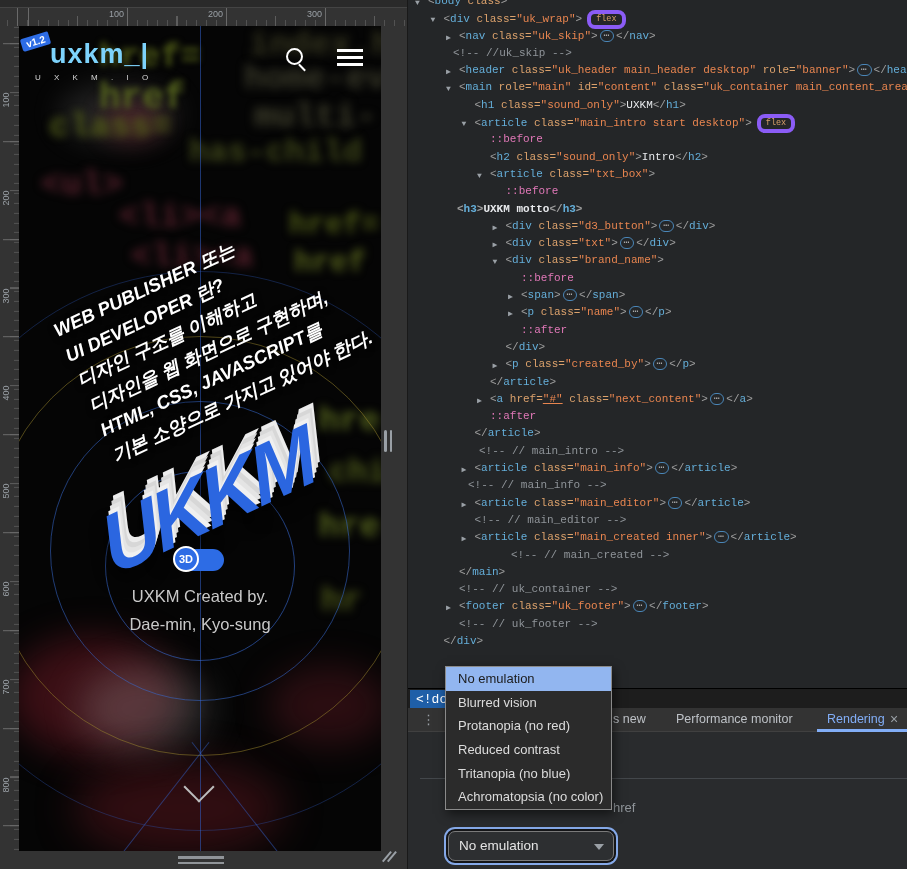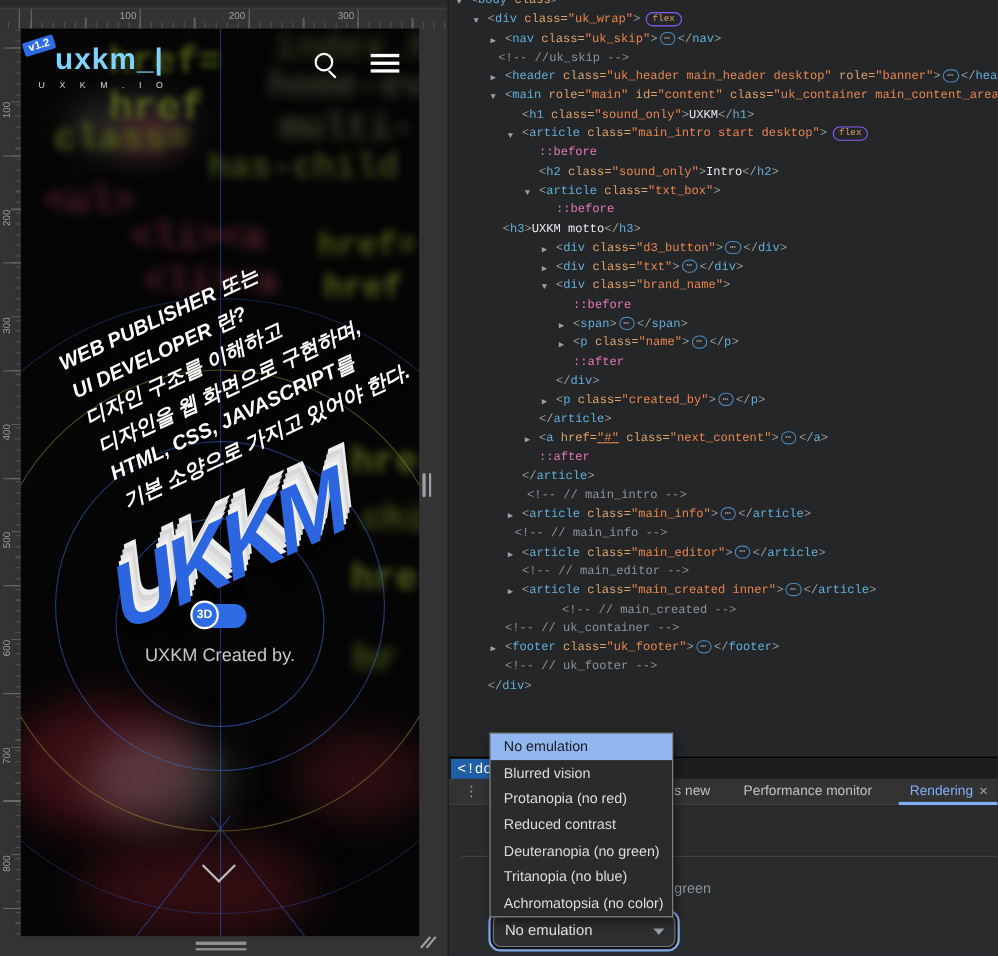--- a/index.html
+++ b/index.html
@@ -75,21 +75,21 @@
 
   
   #devtools{position:absolute;left:407px;top:0;width:500px;height:869px;background:#242628;border-left:1px solid #191919;}
   #dom-tree{position:absolute;left:0;top:-7px;width:100%;height:694px;overflow:hidden;}
   .tree-line{position:relative;height:17.3px;line-height:17.3px;white-space:pre;
     font-family:"Liberation Mono",monospace;font-size:11px;}
   .expander{position:absolute;color:#9aa0a6;font-size:8px;top:1px;}
   .tk-b{color:#9e9e9e;} .tk-t{color:#64aed9;} .tk-n{color:#dca26c;} .tk-v{color:#e8854f;}
   .tk-x{color:#e8eaed;} .tk-p{color:#e178b8;} .tk-c{color:#8f9499;}
   .tk-u{color:#e8854f;text-decoration:underline;}
-  .badge-flex{display:inline-block;margin-left:5px;border:1px solid #8b5cf6;border-radius:8px;
+  .badge-flex{display:inline-block;margin-left:5px;border:4px solid #8b5cf6;border-radius:8px;
     color:#d8a06a;font-size:8.5px;padding:0 5px;line-height:11px;vertical-align:1px;}
   .badge-more{display:inline-block;margin:0 2px;border:1px solid #4a86b8;border-radius:8px;
     color:#a8a8a8;font-size:9px;padding:0 3px;line-height:10px;vertical-align:1px;letter-spacing:1px;}
 
   #crumb-bar{position:absolute;left:0;top:688px;width:100%;height:20px;background:#1d1d1d;border-top:1px solid #000;}
   #crumb{position:absolute;left:2px;top:1px;background:#1f5fa8;color:#fff;
     font-family:"Liberation Mono",monospace;font-size:13px;padding:2px 6px 3px 6px;}
 
   #tabbar{position:absolute;left:0;top:708px;width:100%;height:24px;background:#333;border-bottom:1px solid #404040;}
   #drawer-menu{position:absolute;left:14px;top:4px;color:#9aa0a6;font-size:13px;}
@@ -180,20 +180,21 @@
         </div>
 
       <div id="logo-3d">UKKM</div>
 
       <div id="toggle-3d">
         <div id="toggle-3d-knob">3D</div>
       </div>
 
       <div id="created-by">
         <div>UXKM Created by.</div>
+        <div>Dae-min, Kyo-sung</div>
       </div>
 
       <div id="scroll-chevron"></div>
     </div>
 
     <div id="handle-right">
         <div></div>
         <div></div>
       </div>
     <div id="handle-bottom">
@@ -224,41 +225,42 @@
         <div class="tree-line" style="padding-left: 51px;"><span class="expander" style="left: 38px;">▶</span><span class="tk-b">&lt;</span><span class="tk-t">nav</span><span class="tk-n"> class=</span><span class="tk-v">"uk_skip"</span><span class="tk-b">&gt;</span><span class="badge-more">⋯</span><span class="tk-b">&lt;/</span><span class="tk-t">nav</span><span class="tk-b">&gt;</span></div>
         <div class="tree-line" style="padding-left: 45px; font-family: Liberation Mono, monospace;"><span class="tk-c">&lt;!-- //uk_skip --&gt;</span></div>
         <div class="tree-line" style="padding-left: 51px;"><span class="expander" style="left: 38px;">▶</span><span class="tk-b">&lt;</span><span class="tk-t">header</span><span class="tk-n"> class=</span><span class="tk-v">"uk_header main_header desktop"</span><span class="tk-n"> role=</span><span class="tk-v">"banner"</span><span class="tk-b">&gt;</span><span class="badge-more">⋯</span><span class="tk-b">&lt;/</span><span class="tk-t">header</span></div>
         <div class="tree-line" style="padding-left: 51px;"><span class="expander" style="left: 38px;">▼</span><span class="tk-b">&lt;</span><span class="tk-t">main</span><span class="tk-n"> role=</span><span class="tk-v">"main"</span><span class="tk-n"> id=</span><span class="tk-v">"content"</span><span class="tk-n"> class=</span><span class="tk-v">"uk_container main_content_area"</span></div>
         <div class="tree-line" style="padding-left: 66.5px;"><span class="tk-b">&lt;</span><span class="tk-t">h1</span><span class="tk-n"> class=</span><span class="tk-v">"sound_only"</span><span class="tk-b">&gt;</span><span class="tk-x">UXKM</span><span class="tk-b">&lt;/</span><span class="tk-t">h1</span><span class="tk-b">&gt;</span></div>
         <div class="tree-line" style="padding-left: 66.5px;"><span class="expander" style="left: 53.5px;">▼</span><span class="tk-b">&lt;</span><span class="tk-t">article</span><span class="tk-n"> class=</span><span class="tk-v">"main_intro start desktop"</span><span class="tk-b">&gt;</span><span class="badge-flex">flex</span></div>
         <div class="tree-line" style="padding-left: 82px;"><span class="tk-p">::before</span></div>
         <div class="tree-line" style="padding-left: 82px;"><span class="tk-b">&lt;</span><span class="tk-t">h2</span><span class="tk-n"> class=</span><span class="tk-v">"sound_only"</span><span class="tk-b">&gt;</span><span class="tk-x">Intro</span><span class="tk-b">&lt;/</span><span class="tk-t">h2</span><span class="tk-b">&gt;</span></div>
         <div class="tree-line" style="padding-left: 82px;"><span class="expander" style="left: 69px;">▼</span><span class="tk-b">&lt;</span><span class="tk-t">article</span><span class="tk-n"> class=</span><span class="tk-v">"txt_box"</span><span class="tk-b">&gt;</span></div>
         <div class="tree-line" style="padding-left: 97.5px;"><span class="tk-p">::before</span></div>
-        <div class="tree-line" style="padding-left: 49px;"><span class="tk-b">&lt;</span><span class="tk-t">h3</span><span class="tk-b">&gt;</span><span class="tk-x">UXKM motto</span><span class="tk-b">&lt;/</span><span class="tk-t">h3</span><span class="tk-b">&gt;</span></div>
+        <div class="tree-line" style="padding-left: 49px; font-weight: bold;"><span class="tk-b">&lt;</span><span class="tk-t">h3</span><span class="tk-b">&gt;</span><span class="tk-x">UXKM motto</span><span class="tk-b">&lt;/</span><span class="tk-t">h3</span><span class="tk-b">&gt;</span></div>
         <div class="tree-line" style="padding-left: 97.5px;"><span class="expander" style="left: 84.5px;">▶</span><span class="tk-b">&lt;</span><span class="tk-t">div</span><span class="tk-n"> class=</span><span class="tk-v">"d3_button"</span><span class="tk-b">&gt;</span><span class="badge-more">⋯</span><span class="tk-b">&lt;/</span><span class="tk-t">div</span><span class="tk-b">&gt;</span></div>
         <div class="tree-line" style="padding-left: 97.5px;"><span class="expander" style="left: 84.5px;">▶</span><span class="tk-b">&lt;</span><span class="tk-t">div</span><span class="tk-n"> class=</span><span class="tk-v">"txt"</span><span class="tk-b">&gt;</span><span class="badge-more">⋯</span><span class="tk-b">&lt;/</span><span class="tk-t">div</span><span class="tk-b">&gt;</span></div>
         <div class="tree-line" style="padding-left: 97.5px;"><span class="expander" style="left: 84.5px;">▼</span><span class="tk-b">&lt;</span><span class="tk-t">div</span><span class="tk-n"> class=</span><span class="tk-v">"brand_name"</span><span class="tk-b">&gt;</span></div>
         <div class="tree-line" style="padding-left: 113px;"><span class="tk-p">::before</span></div>
         <div class="tree-line" style="padding-left: 113px;"><span class="expander" style="left: 100px;">▶</span><span class="tk-b">&lt;</span><span class="tk-t">span</span><span class="tk-b">&gt;</span><span class="badge-more">⋯</span><span class="tk-b">&lt;/</span><span class="tk-t">span</span><span class="tk-b">&gt;</span></div>
         <div class="tree-line" style="padding-left: 113px;"><span class="expander" style="left: 100px;">▶</span><span class="tk-b">&lt;</span><span class="tk-t">p</span><span class="tk-n"> class=</span><span class="tk-v">"name"</span><span class="tk-b">&gt;</span><span class="badge-more">⋯</span><span class="tk-b">&lt;/</span><span class="tk-t">p</span><span class="tk-b">&gt;</span></div>
         <div class="tree-line" style="padding-left: 113px;"><span class="tk-p">::after</span></div>
         <div class="tree-line" style="padding-left: 97.5px;"><span class="tk-b">&lt;/</span><span class="tk-t">div</span><span class="tk-b">&gt;</span></div>
         <div class="tree-line" style="padding-left: 97.5px;"><span class="expander" style="left: 84.5px;">▶</span><span class="tk-b">&lt;</span><span class="tk-t">p</span><span class="tk-n"> class=</span><span class="tk-v">"created_by"</span><span class="tk-b">&gt;</span><span class="badge-more">⋯</span><span class="tk-b">&lt;/</span><span class="tk-t">p</span><span class="tk-b">&gt;</span></div>
         <div class="tree-line" style="padding-left: 82px;"><span class="tk-b">&lt;/</span><span class="tk-t">article</span><span class="tk-b">&gt;</span></div>
         <div class="tree-line" style="padding-left: 82px;"><span class="expander" style="left: 69px;">▶</span><span class="tk-b">&lt;</span><span class="tk-t">a</span><span class="tk-n"> href=</span><span class="tk-u">"#"</span><span class="tk-n"> class=</span><span class="tk-v">"next_content"</span><span class="tk-b">&gt;</span><span class="badge-more">⋯</span><span class="tk-b">&lt;/</span><span class="tk-t">a</span><span class="tk-b">&gt;</span></div>
         <div class="tree-line" style="padding-left: 82px;"><span class="tk-p">::after</span></div>
         <div class="tree-line" style="padding-left: 66.5px;"><span class="tk-b">&lt;/</span><span class="tk-t">article</span><span class="tk-b">&gt;</span></div>
         <div class="tree-line" style="padding-left: 71px;"><span class="tk-c">&lt;!-- // main_intro --&gt;</span></div>
         <div class="tree-line" style="padding-left: 66.5px;"><span class="expander" style="left: 53.5px;">▶</span><span class="tk-b">&lt;</span><span class="tk-t">article</span><span class="tk-n"> class=</span><span class="tk-v">"main_info"</span><span class="tk-b">&gt;</span><span class="badge-more">⋯</span><span class="tk-b">&lt;/</span><span class="tk-t">article</span><span class="tk-b">&gt;</span></div>
         <div class="tree-line" style="padding-left: 60px;"><span class="tk-c">&lt;!-- // main_info --&gt;</span></div>
         <div class="tree-line" style="padding-left: 66.5px;"><span class="expander" style="left: 53.5px;">▶</span><span class="tk-b">&lt;</span><span class="tk-t">article</span><span class="tk-n"> class=</span><span class="tk-v">"main_editor"</span><span class="tk-b">&gt;</span><span class="badge-more">⋯</span><span class="tk-b">&lt;/</span><span class="tk-t">article</span><span class="tk-b">&gt;</span></div>
         <div class="tree-line" style="padding-left: 66.5px;"><span class="tk-c">&lt;!-- // main_editor --&gt;</span></div>
         <div class="tree-line" style="padding-left: 66.5px;"><span class="expander" style="left: 53.5px;">▶</span><span class="tk-b">&lt;</span><span class="tk-t">article</span><span class="tk-n"> class=</span><span class="tk-v">"main_created inner"</span><span class="tk-b">&gt;</span><span class="badge-more">⋯</span><span class="tk-b">&lt;/</span><span class="tk-t">article</span><span class="tk-b">&gt;</span></div>
         <div class="tree-line" style="padding-left: 103px;"><span class="tk-c">&lt;!-- // main_created --&gt;</span></div>
+        <div class="tree-line" style="padding-left: 51px;"><span class="tk-b">&lt;/</span><span class="tk-t">main</span><span class="tk-b">&gt;</span></div>
         <div class="tree-line" style="padding-left: 51px;"><span class="tk-c">&lt;!-- // uk_container --&gt;</span></div>
         <div class="tree-line" style="padding-left: 51px;"><span class="expander" style="left: 38px;">▶</span><span class="tk-b">&lt;</span><span class="tk-t">footer</span><span class="tk-n"> class=</span><span class="tk-v">"uk_footer"</span><span class="tk-b">&gt;</span><span class="badge-more">⋯</span><span class="tk-b">&lt;/</span><span class="tk-t">footer</span><span class="tk-b">&gt;</span></div>
         <div class="tree-line" style="padding-left: 51px;"><span class="tk-c">&lt;!-- // uk_footer --&gt;</span></div>
         <div class="tree-line" style="padding-left: 35.5px;"><span class="tk-b">&lt;/</span><span class="tk-t">div</span><span class="tk-b">&gt;</span></div>
       </div>
 
     <div id="crumb-bar">
       <span id="crumb">&lt;!do</span>
     </div>
 
@@ -266,30 +268,29 @@
       <span id="drawer-menu">⋮</span>
       <span class="drawer-tab" id="tab-whats-new">s new</span>
       <span class="drawer-tab" id="tab-perf">Performance monitor</span>
       <span class="drawer-tab" id="tab-rendering">Rendering</span>
       <span id="tab-close">×</span>
       <div id="tab-underline"></div>
     </div>
 
     <div id="drawer-content">
       <div id="section-divider"></div>
-      <div id="partial-label">green</div>
+      <div id="partial-label">href</div>
       <div id="vd-select">
         <span id="vd-select-value">No emulation</span>
         <span id="vd-select-arrow"></span>
       </div>
     </div>
   </div>
 
   <div id="popup">
       <div class="popup-option selected">No emulation</div>
       <div class="popup-option">Blurred vision</div>
       <div class="popup-option">Protanopia (no red)</div>
       <div class="popup-option">Reduced contrast</div>
-      <div class="popup-option">Deuteranopia (no green)</div>
       <div class="popup-option">Tritanopia (no blue)</div>
       <div class="popup-option">Achromatopsia (no color)</div>
     </div>
 </div>
 
 </body></html>

